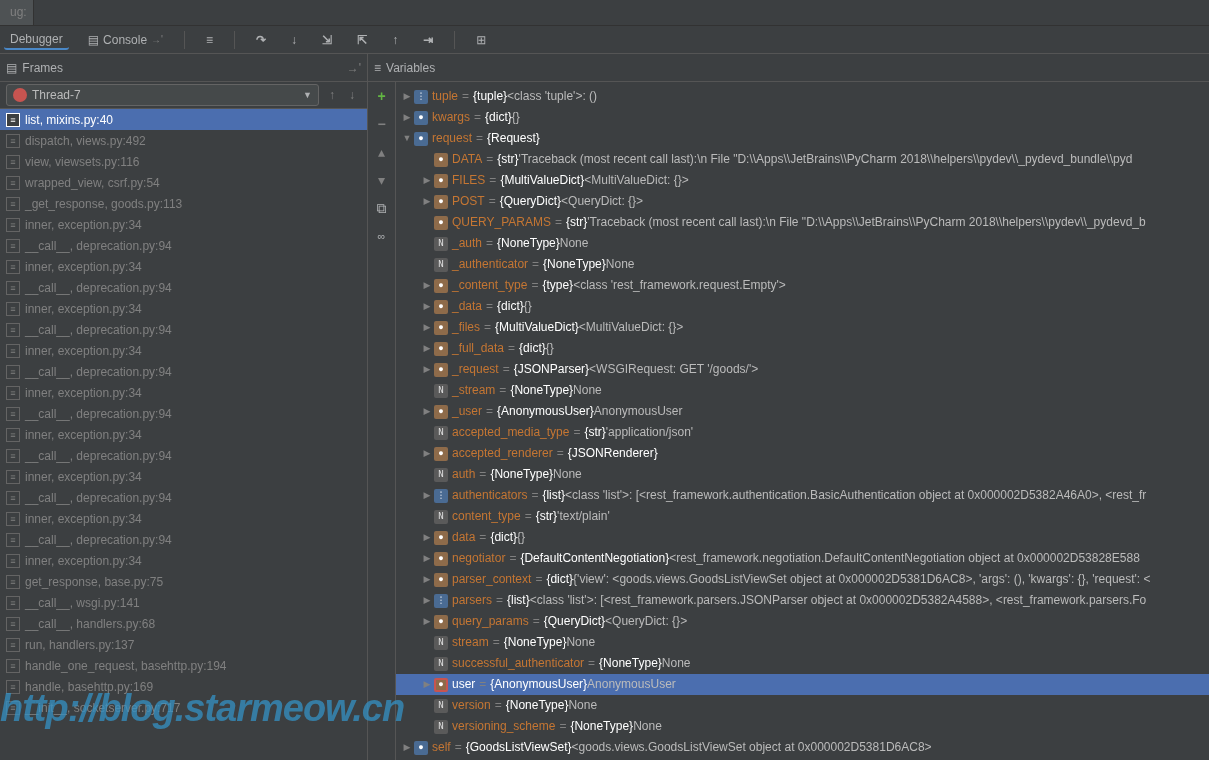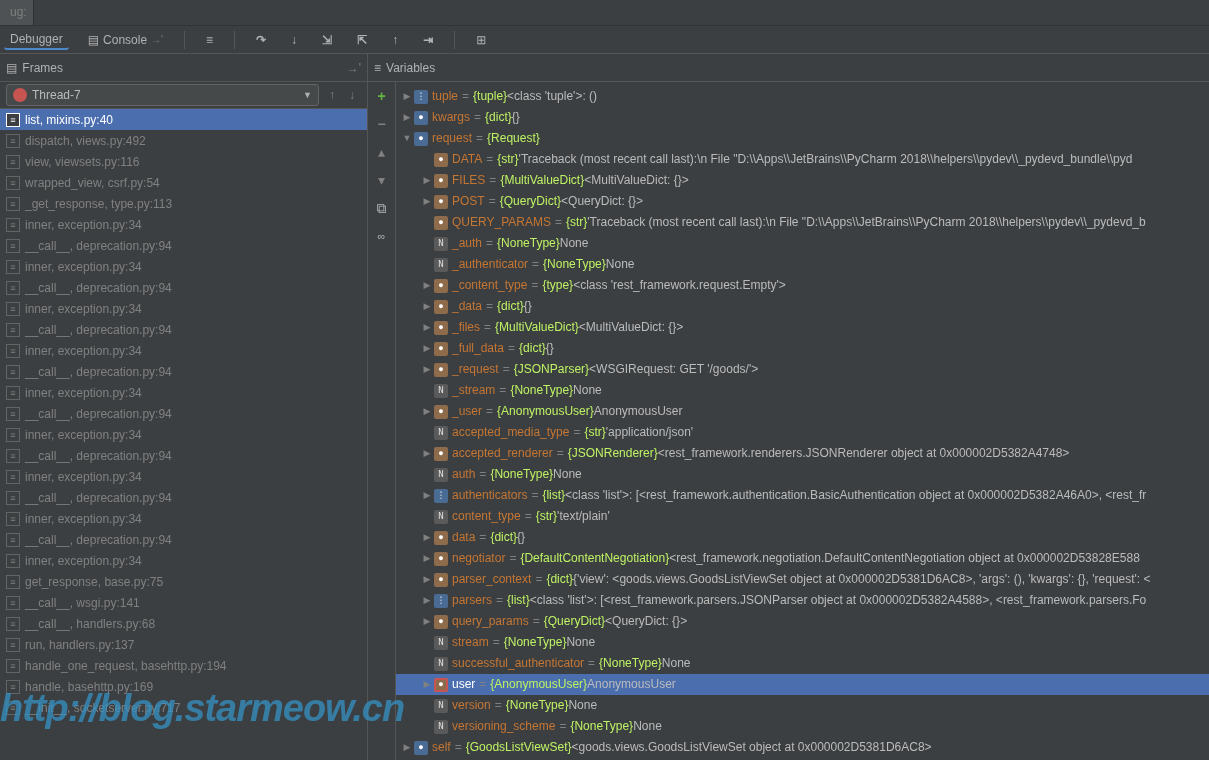--- a/index.html
+++ b/index.html
@@ -39,21 +39,21 @@
 .var-row .indent { flex-shrink:0; }
 .var-row .toggle { width:14px; color:#808080; font-size:9px; display:inline-block; text-align:center; flex-shrink:0;}
 .var-row .type-icon { width:14px; height:14px; margin-right:4px; display:inline-flex; align-items:center; justify-content:center; font-size:9px; flex-shrink:0; border-radius:2px;}
 .ti-obj { background:#4a6b93; color:#fff;}
 .ti-field { background:#8e6b4a; color:#fff;}
 .ti-none { background:#5a5a5a; color:#ddd; font-family:monospace; font-size:8px;}
 .ti-list { background:#4a6b93; color:#fff;}
 .var-name { color:#c57633; }
 .var-row.selected .var-name { color:#fff;}
 .var-eq { color:#808080; margin:0 4px;}
-.var-type { color:#bef264;}
+.var-type { color:#ffffff;}
 .var-val { color:#bbb;}
 .watermark { position:absolute; bottom:30px; left:0; font-size:38px; font-weight:bold; color:#3592c4; font-style:italic; opacity:0.75; z-index:100; font-family:Arial; letter-spacing:-1px; pointer-events:none;}
 .red-box { border:2px solid #c75450; padding:0 1px;}
 ::-webkit-scrollbar { width:10px; height:10px;}
 ::-webkit-scrollbar-thumb { background:#5a5d5f; border-radius:5px;}
 ::-webkit-scrollbar-track { background:#3c3f41;}
 </style>
 </head>
 <body>
 
@@ -113,21 +113,21 @@
         <div class="frame-item">
           <span class="file-icon">≡</span>
           <span>view, viewsets.py:116</span>
         </div>
         <div class="frame-item">
           <span class="file-icon">≡</span>
           <span>wrapped_view, csrf.py:54</span>
         </div>
         <div class="frame-item">
           <span class="file-icon">≡</span>
-          <span>_get_response, type.py:113</span>
+          <span>_get_response, goods.py:113</span>
         </div>
         <div class="frame-item">
           <span class="file-icon">≡</span>
           <span>inner, exception.py:34</span>
         </div>
         <div class="frame-item">
           <span class="file-icon">≡</span>
           <span>__call__, deprecation.py:94</span>
         </div>
         <div class="frame-item">
@@ -388,21 +388,20 @@
             <span class="var-type">{str}</span>
             <span class="var-val"> 'application/json'</span>
           </div>
           <div class="var-row">
             <span class="indent" style="width: 20px; display: inline-block;"></span>
             <span class="toggle">▶</span>
             <span class="type-icon ti-field">●</span>
             <span class="var-name">accepted_renderer</span>
             <span class="var-eq"> = </span>
             <span class="var-type">{JSONRenderer}</span>
-            <span class="var-val"> &lt;rest_framework.renderers.JSONRenderer object at 0x000002D5382A4748&gt;</span>
           </div>
           <div class="var-row">
             <span class="indent" style="width: 20px; display: inline-block;"></span>
             <span class="toggle"></span>
             <span class="type-icon ti-none">N</span>
             <span class="var-name">auth</span>
             <span class="var-eq"> = </span>
             <span class="var-type">{NoneType}</span>
             <span class="var-val"> None</span>
           </div>

